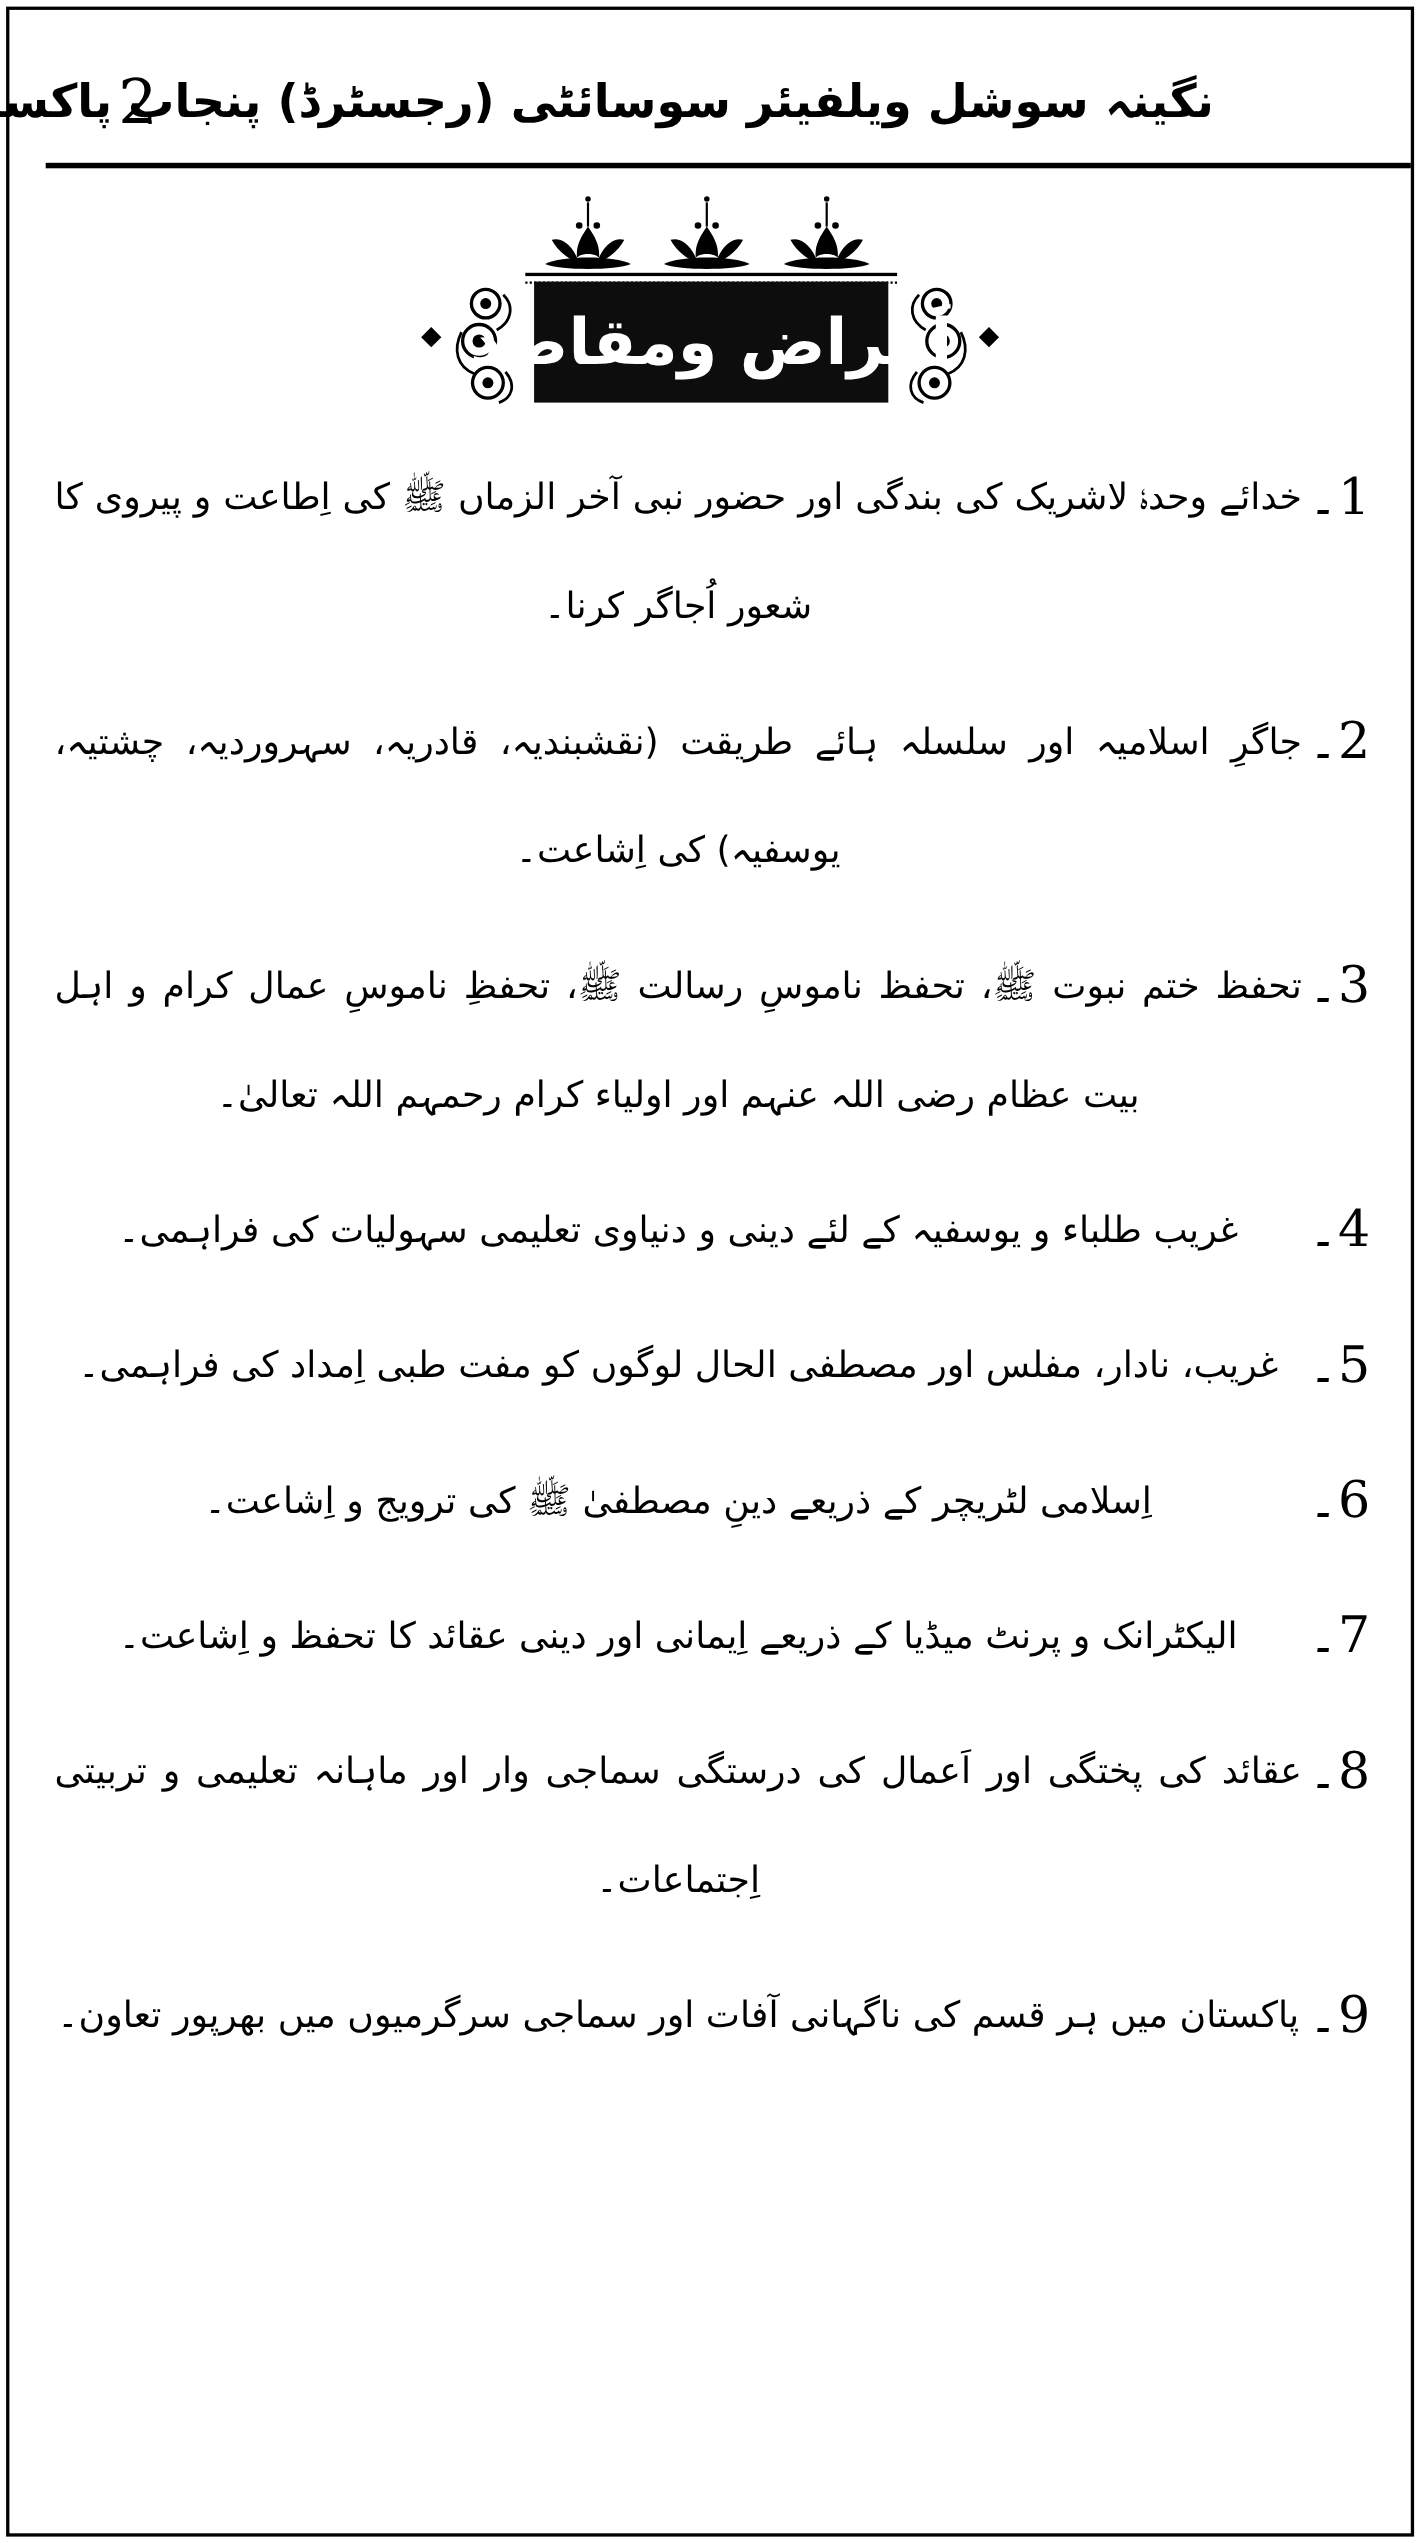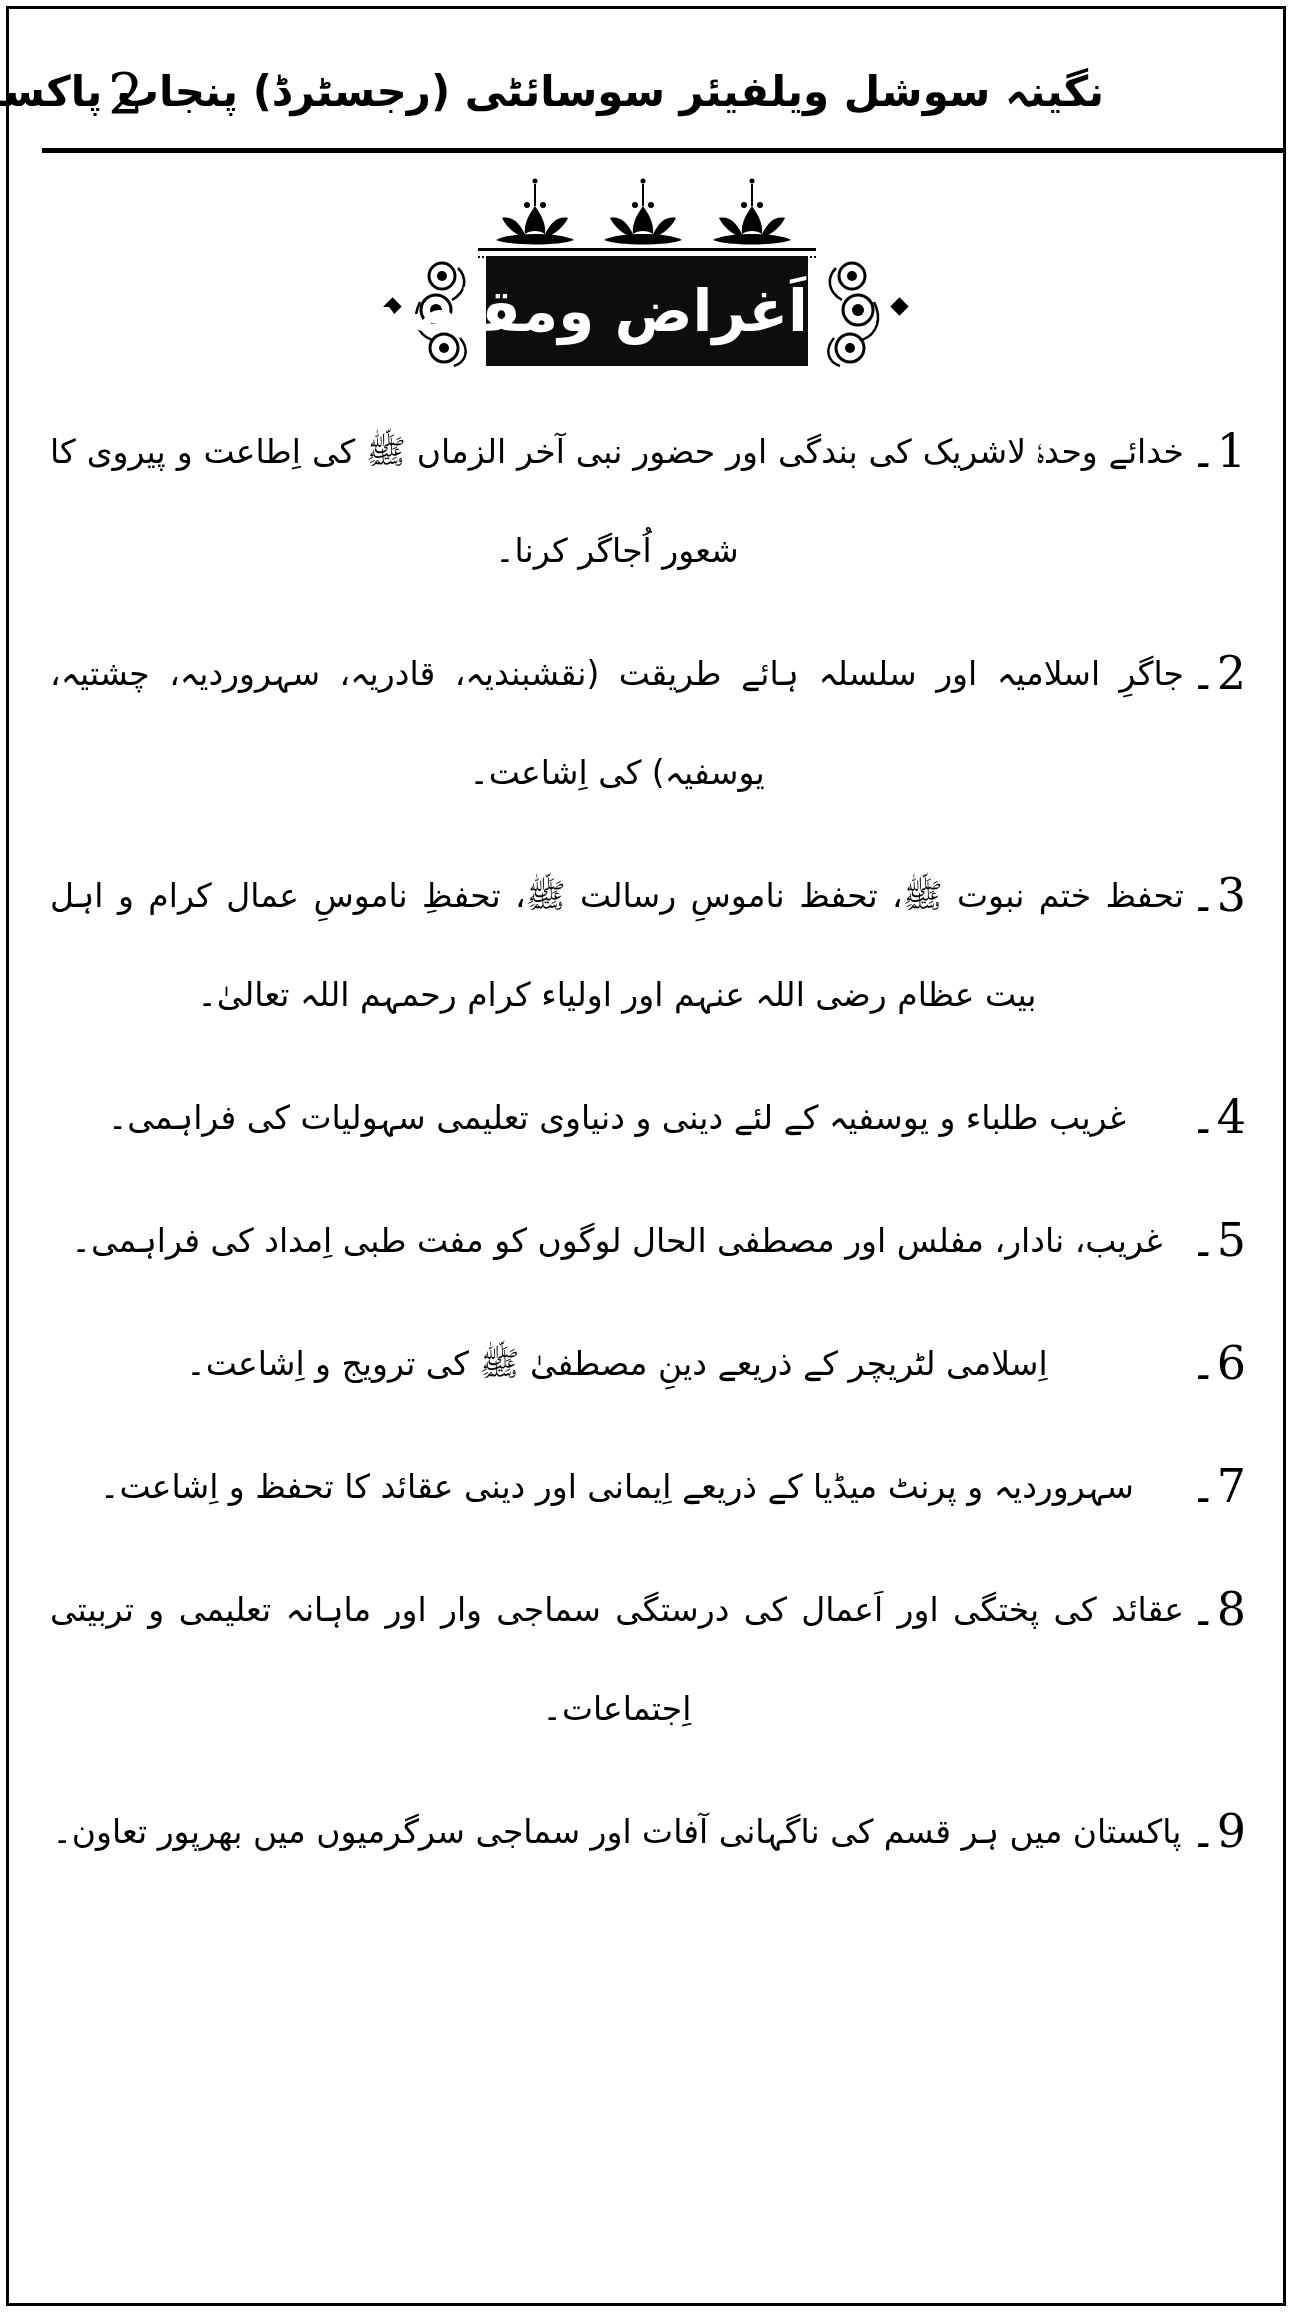--- a/index.html
+++ b/index.html
@@ -41,21 +41,21 @@
   }
   .banner .crown { position:absolute; top:0; width:90px; height:80px; }
   .crown.c1 { left:104px; } .crown.c2 { left:212px; } .crown.c3 { left:321px; }
   .banner .band {
     position:absolute; top:70px; left:92px; right:90px; height:5px;
     border-top:3px solid #000; border-bottom:2px dotted #000;
   }
   .banner .title-box {
     position:absolute; top:78px; left:100px; right:98px; height:110px;
     background:#0d0d0d;
-    display:flex; align-items:center; 
+    display:flex; align-items:center; justify-content:center;
   }
   .banner .title-box .title-text {
     color:#ffffff; font-size:58px; font-weight:bold;
     direction:rtl; white-space:nowrap; line-height:1;
     font-family:"DejaVu Sans", sans-serif;
   }
   .banner .scroll { position:absolute; top:80px; width:72px; height:110px; }
   .scroll.left  { left:20px; }
   .scroll.right { right:18px; transform:scaleX(-1); }
   .banner .diamond {
@@ -190,21 +190,21 @@
       <div class="item-text">غریب، نادار، مفلس اور مصطفی الحال لوگوں کو مفت طبی اِمداد کی فراہمی۔</div>
     </div>
 
     <div class="objective-item">
       <span class="item-number">6۔</span>
       <div class="item-text">اِسلامی لٹریچر کے ذریعے دینِ مصطفیٰ ﷺ کی ترویج و اِشاعت۔</div>
     </div>
 
     <div class="objective-item">
       <span class="item-number">7۔</span>
-      <div class="item-text">سہروردیہ و پرنٹ میڈیا کے ذریعے اِیمانی اور دینی عقائد کا تحفظ و اِشاعت۔</div>
+      <div class="item-text">الیکٹرانک و پرنٹ میڈیا کے ذریعے اِیمانی اور دینی عقائد کا تحفظ و اِشاعت۔</div>
     </div>
 
     <div class="objective-item">
       <span class="item-number">8۔</span>
       <div class="item-text">عقائد کی پختگی اور اَعمال کی درستگی سماجی وار اور ماہانہ تعلیمی و تربیتی اِجتماعات۔</div>
     </div>
 
     <div class="objective-item">
       <span class="item-number">9۔</span>
       <div class="item-text">پاکستان میں ہر قسم کی ناگہانی آفات اور سماجی سرگرمیوں میں بھرپور تعاون۔</div>

